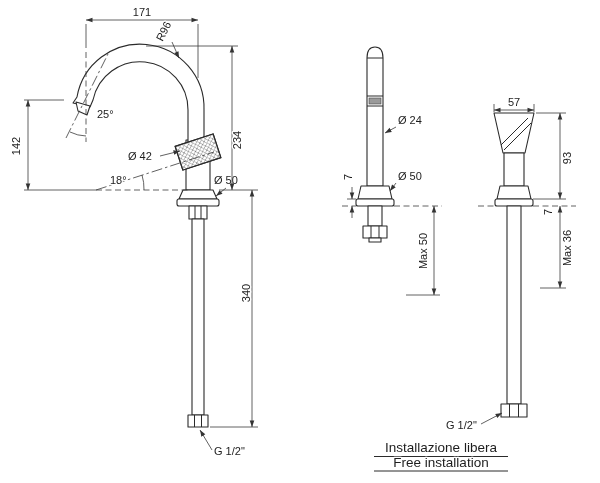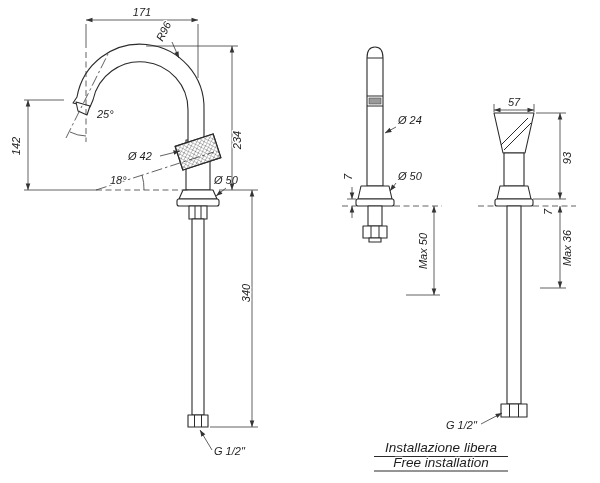--- a/index.html
+++ b/index.html
@@ -1,16 +1,16 @@
 <!DOCTYPE html>
 <html><head>
 <meta charset="utf-8">
 <style>
   html,body{margin:0;padding:0;background:#fff;}
-  #stage{position:relative;width:600px;height:483px;background:#ffffff;overflow:hidden;font-style:italic;}
+  #stage{position:relative;width:600px;height:483px;background:#ffffff;overflow:hidden;}
   svg{position:absolute;left:0;top:0;}
   
   .o{fill:#ffffff;stroke:#2b2b2b;stroke-width:1.1;stroke-linejoin:round;}
   .l{fill:none;stroke:#2b2b2b;stroke-width:1.0;}
   .d{fill:none;stroke:#3a3a3a;stroke-width:0.8;}
   .dash{stroke-dasharray:6 3.5;}
   .dd{stroke-dasharray:11 3 2.5 3;}
   .band{fill:#9a9a9a;stroke:#444;stroke-width:0.6;}
   text{font-family:"Liberation Sans","DejaVu Sans",sans-serif;font-size:11px;fill:#1d1d1d;
        paint-order:stroke fill;stroke:#ffffff;stroke-width:2.5px;stroke-linejoin:round;}

